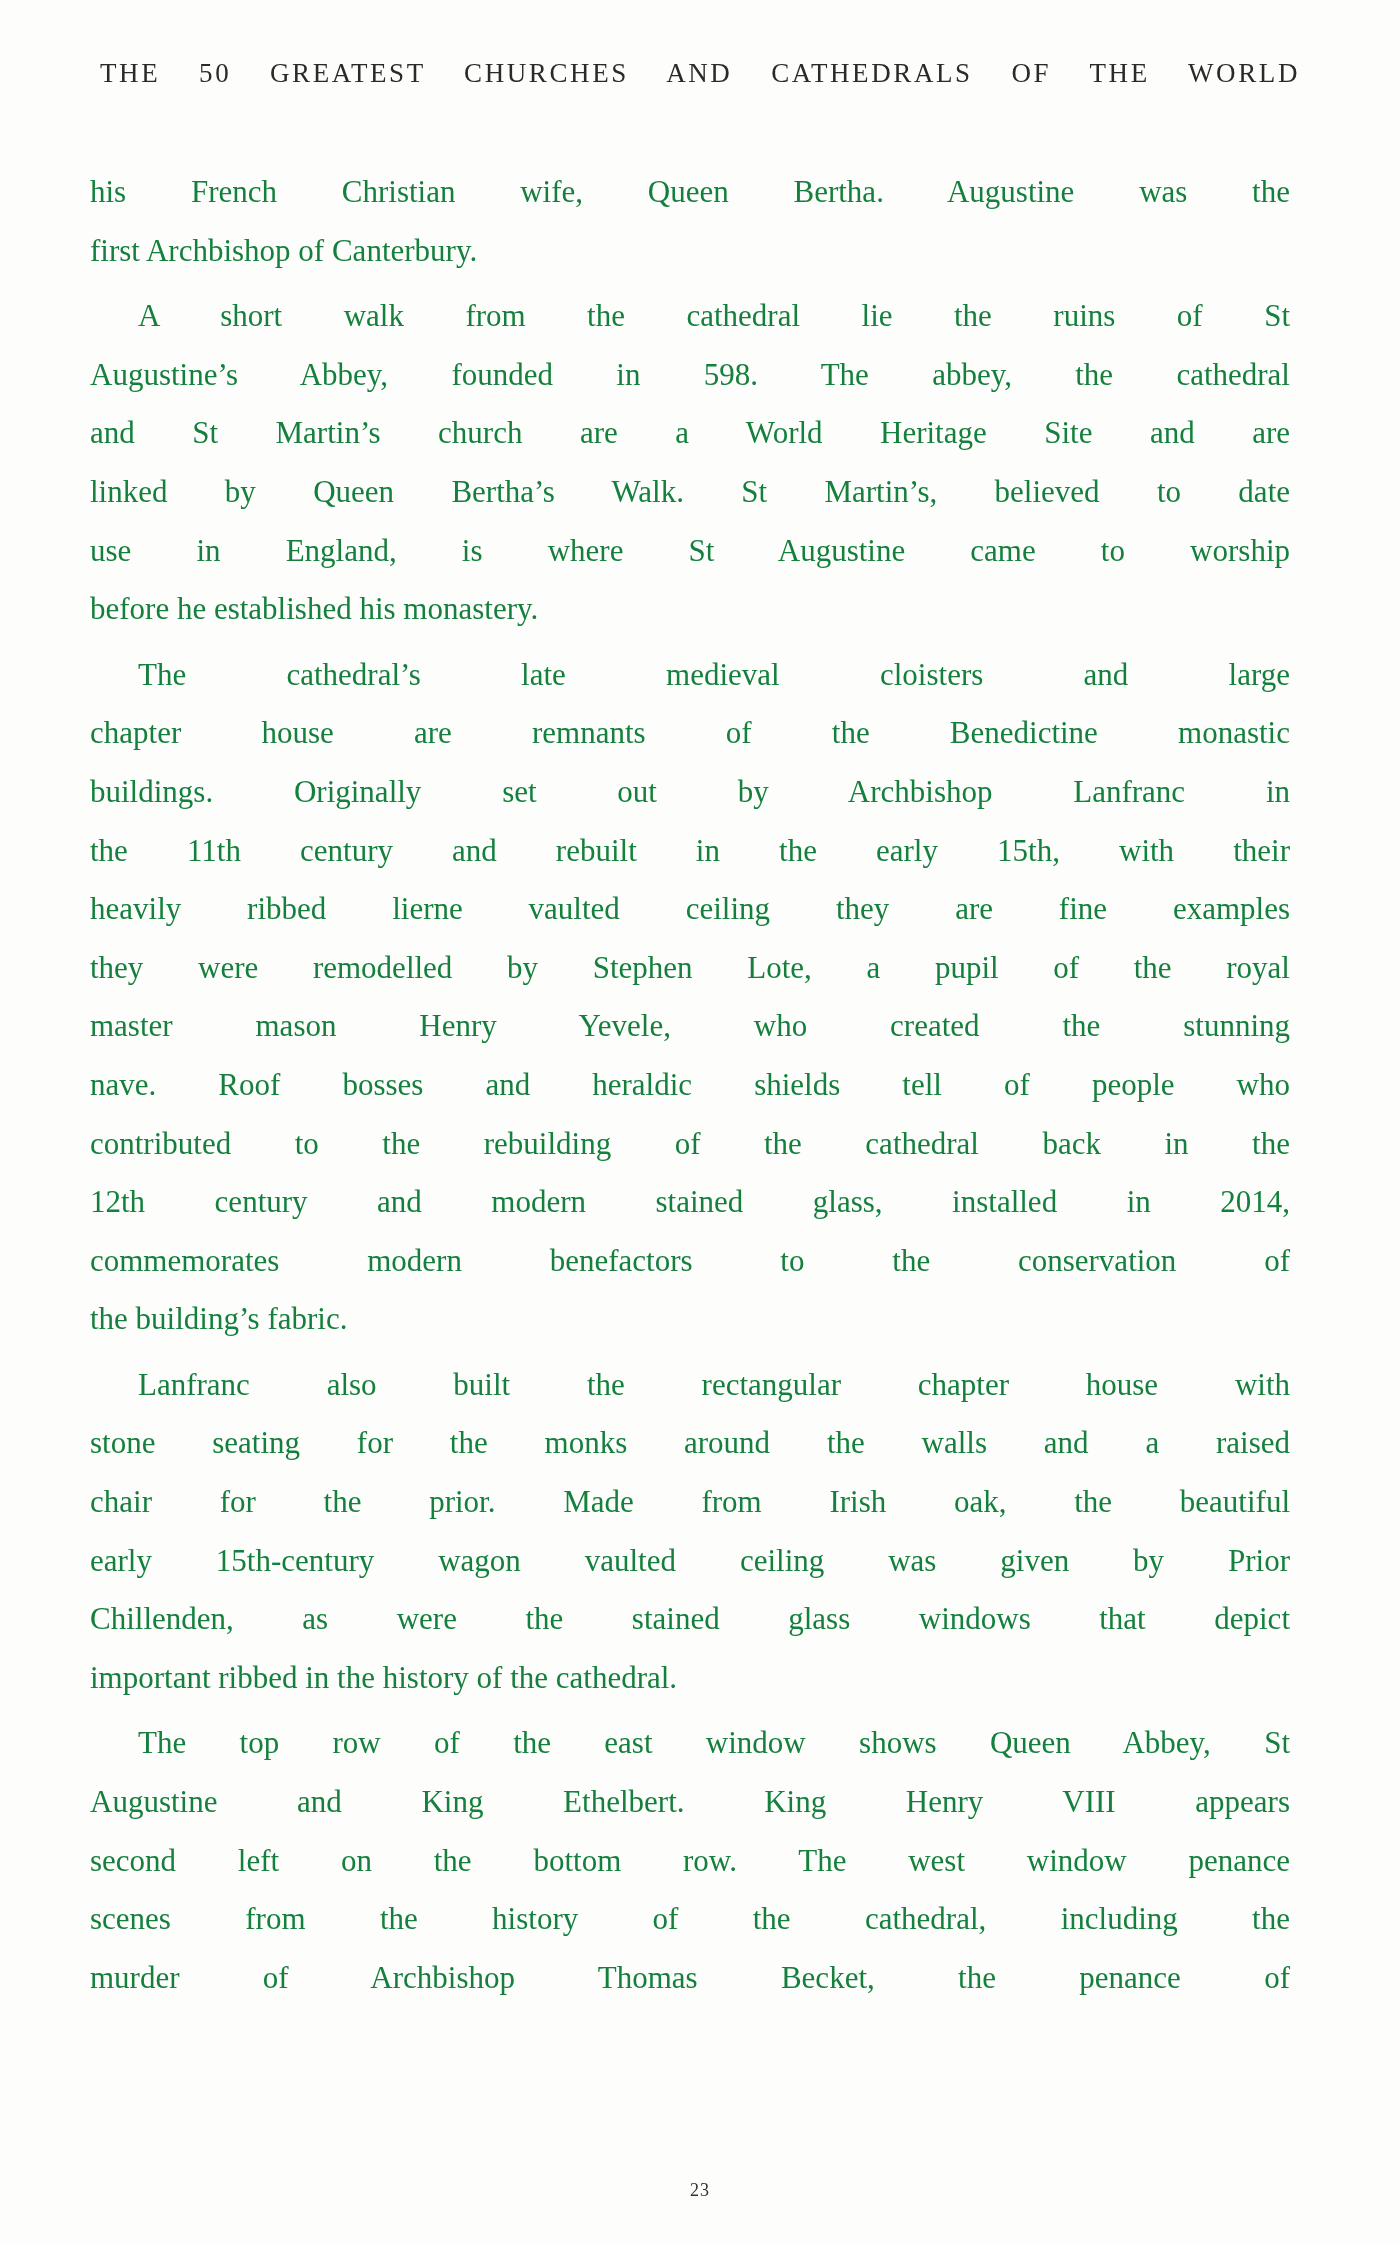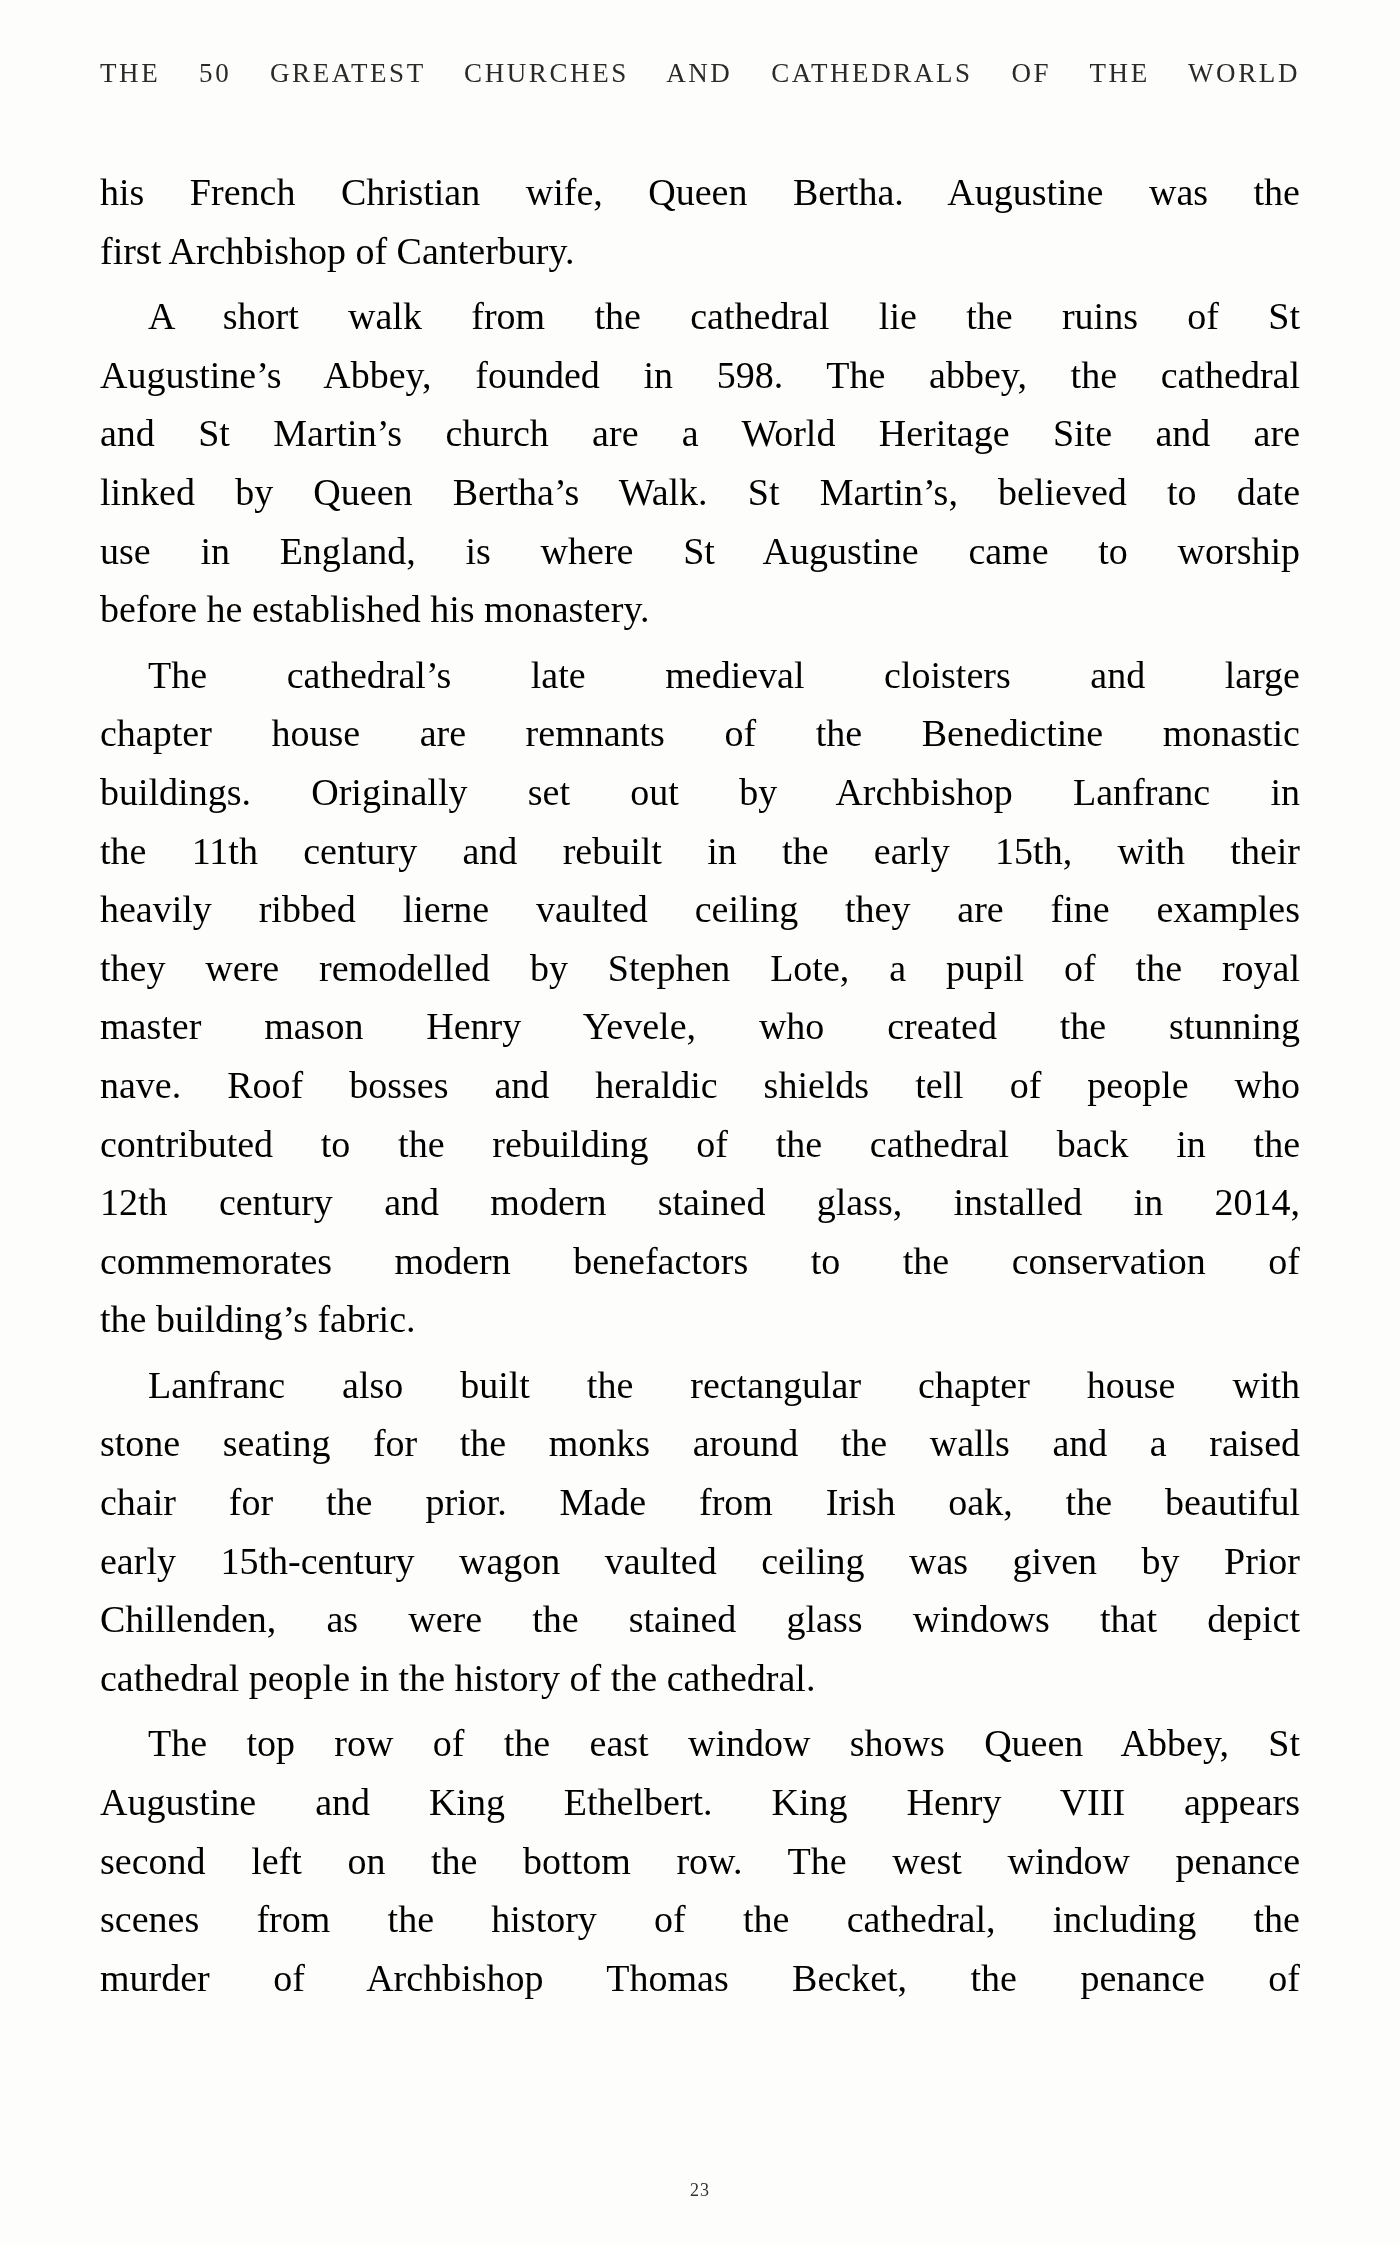--- a/index.html
+++ b/index.html
@@ -5,23 +5,23 @@
   html, body { margin: 0; padding: 0; background: #fdfdfc; }
   body { width: 1400px; height: 2245px; position: relative; overflow: hidden; }
   .page { position: absolute; left: 0; top: 0; width: 1400px; height: 2245px; background: #fdfdfc; }
   .running-head {
     position: absolute; left: 100px; width: 1200px; top: 58px;
     font-family: "Liberation Serif", "DejaVu Serif", serif;
     font-size: 27px; letter-spacing: 2.6px; color: #2a2a2a;
     text-align: justify; text-align-last: justify; white-space: nowrap;
   }
   .body-text {
-    position: absolute; left: 100px; top: 163px; width: 1200px;
+    position: absolute; left: 90px; top: 163px; width: 1200px;
     font-family: "Liberation Serif", "DejaVu Serif", serif;
-    font-size: 38px; line-height: 58.6px; color: #000000;
+    font-size: 31px; line-height: 58.6px; color: #15803d;
   }
   .line {
     display: block; height: 58.6px; white-space: nowrap;
     text-align: justify; text-align-last: justify;
   }
   .line.last { text-align-last: left; }
   .line.indent { padding-left: 48px; margin-top: 7px; }
   .folio {
     position: absolute; left: 0; width: 1400px; top: 2180px; text-align: center;
     font-family: "Liberation Serif", "DejaVu Serif", serif;
@@ -53,21 +53,21 @@
     <span class="line">nave. Roof bosses and heraldic shields tell of people who</span>
     <span class="line">contributed to the rebuilding of the cathedral back in the</span>
     <span class="line">12th century and modern stained glass, installed in 2014,</span>
     <span class="line">commemorates modern benefactors to the conservation of</span>
     <span class="line last">the building’s fabric.</span>
     <span class="line indent">Lanfranc also built the rectangular chapter house with</span>
     <span class="line">stone seating for the monks around the walls and a raised</span>
     <span class="line">chair for the prior. Made from Irish oak, the beautiful</span>
     <span class="line">early 15th-century wagon vaulted ceiling was given by Prior</span>
     <span class="line">Chillenden, as were the stained glass windows that depict</span>
-    <span class="line last">cathedral people in the history of the cathedral.</span>
+    <span class="line last">important ribbed in the history of the cathedral.</span>
     <span class="line indent">The top row of the east window shows Queen Abbey, St</span>
     <span class="line">Augustine and King Ethelbert. King Henry VIII appears</span>
     <span class="line">second left on the bottom row. The west window penance</span>
     <span class="line">scenes from the history of the cathedral, including the</span>
     <span class="line">murder of Archbishop Thomas Becket, the penance of</span>
   </div>
 
   <div class="folio">23</div>
 </div>
 

